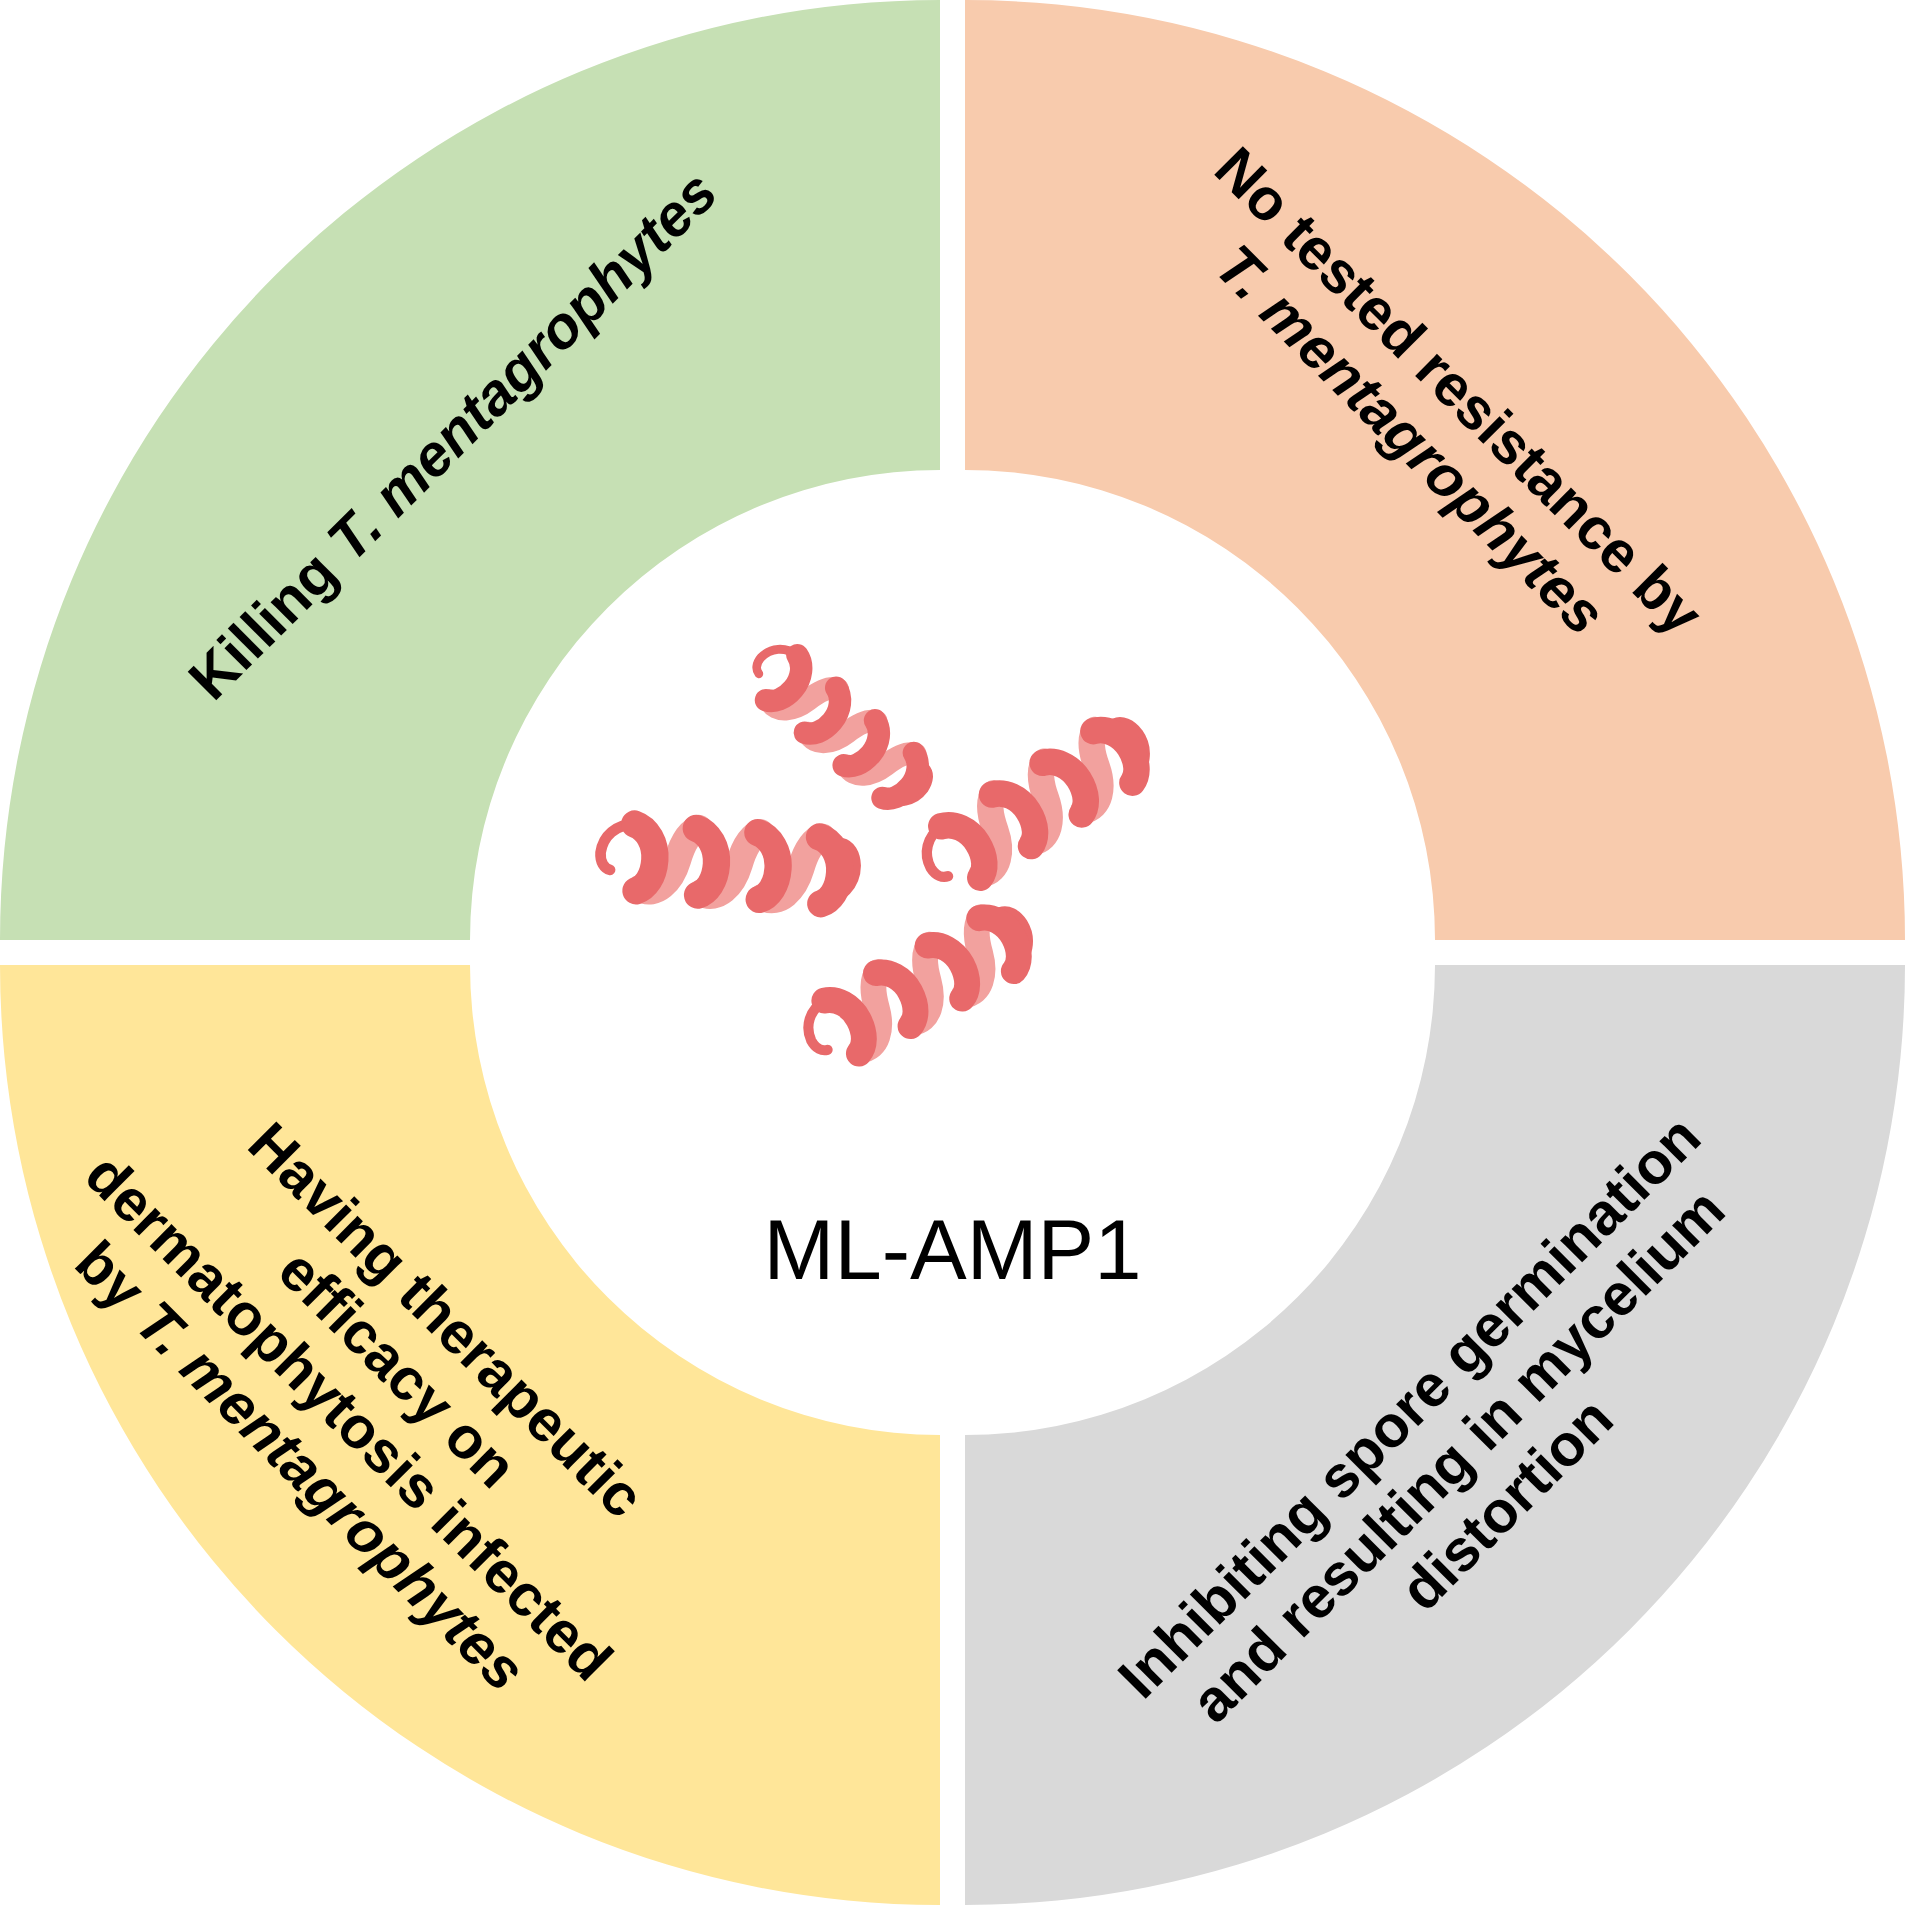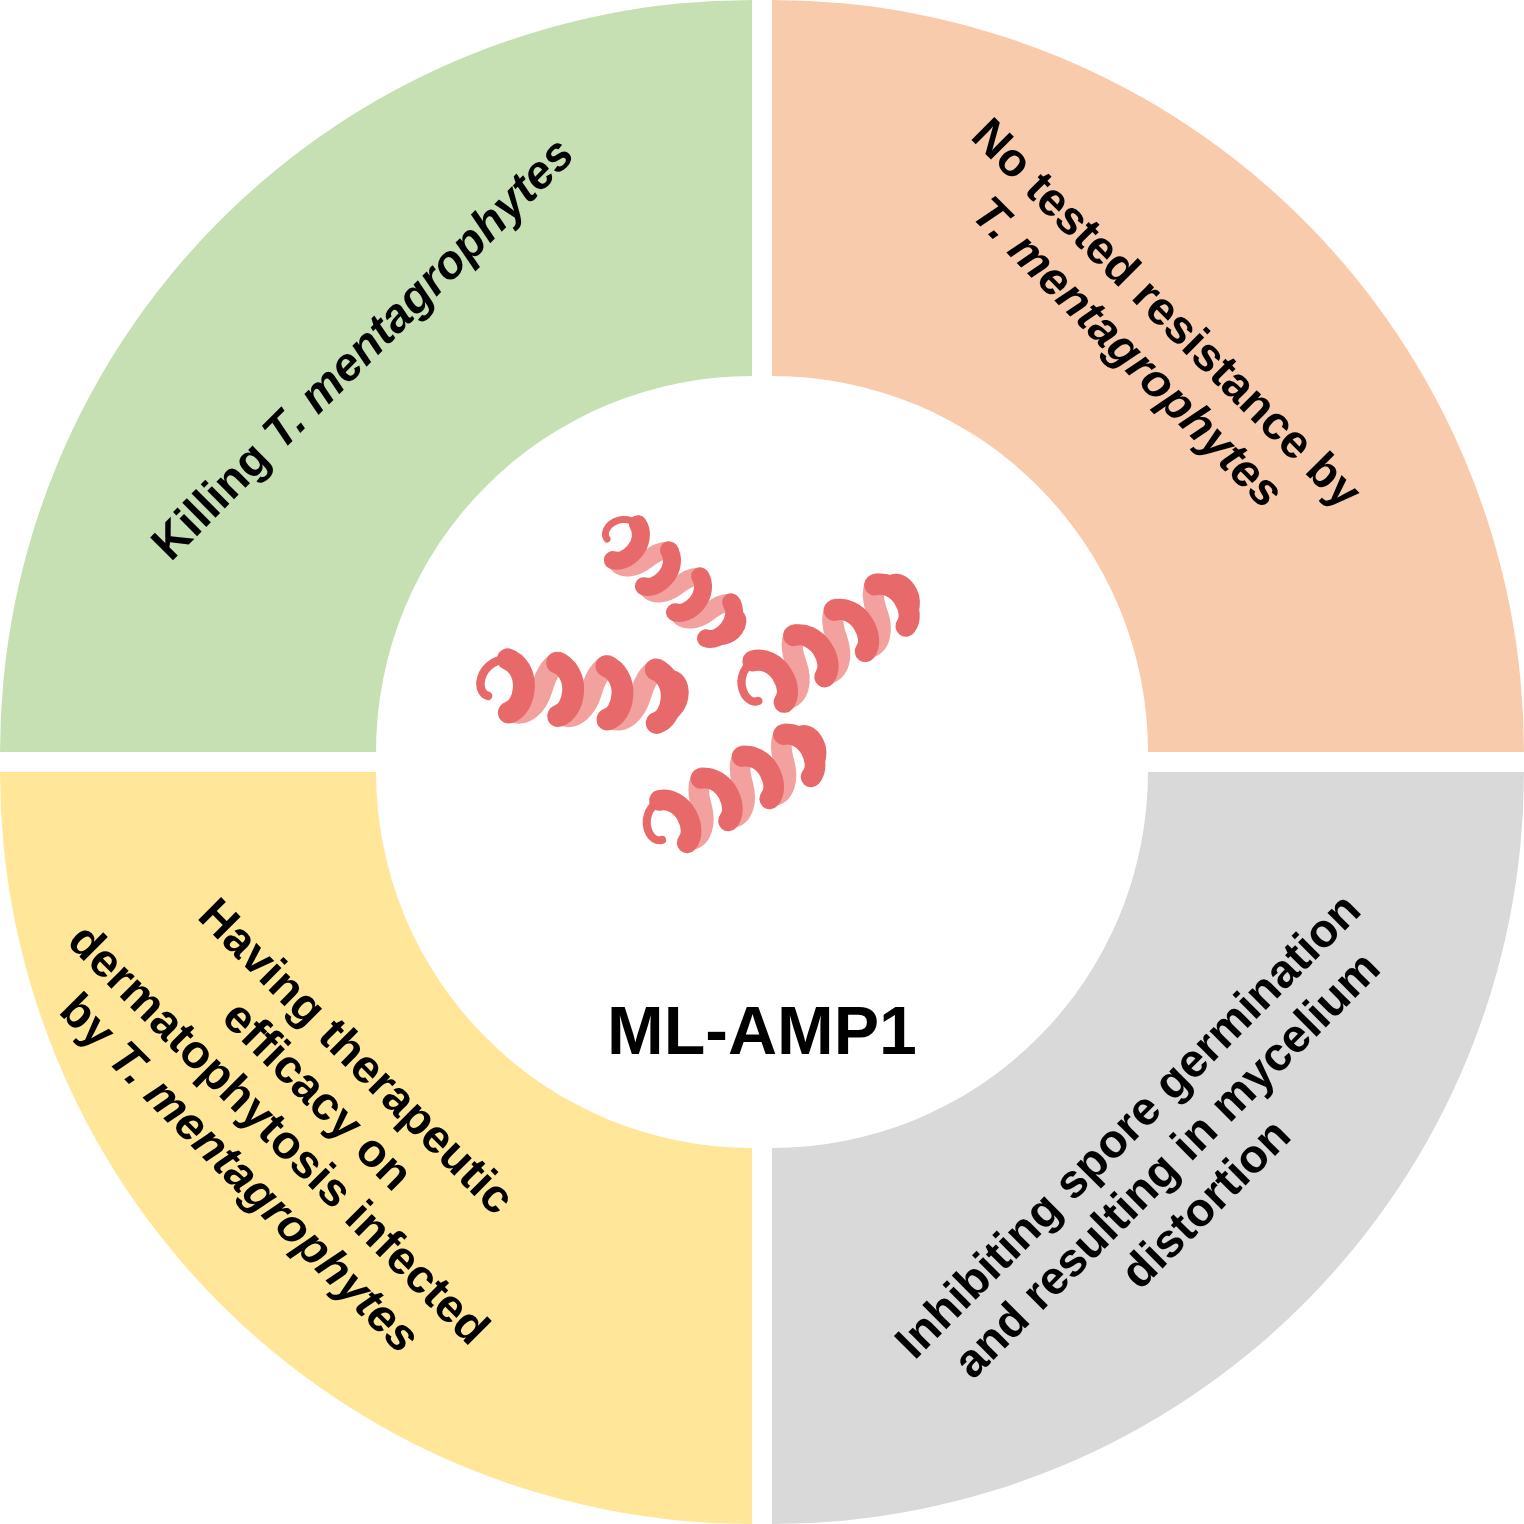--- a/index.html
+++ b/index.html
@@ -28,24 +28,24 @@
     text-align: center;
     white-space: nowrap;
   }
   .qtext .it { font-style: italic; }
   .q-tl { left: 362px; top: 348px; transform: translate(-50%,-50%) rotate(-45deg); }
   .q-tr { left: 1148px; top: 332px; transform: translate(-50%,-50%) rotate(45deg); }
   .q-bl { left: 299px; top: 1114px; transform: translate(-50%,-50%) rotate(45deg); }
   .q-br { left: 1166px; top: 1164px; transform: translate(-50%,-50%) rotate(-45deg); }
   .center-label {
     position: absolute;
-    left: 762px; top: 1030px;
+    left: 762px; top: 1000px;
     transform: translate(-50%,-50%);
     color: #000000;
-    font-weight: 700;
+    font-weight: 400;
     font-size: 68px;
     white-space: nowrap;
   }
 </style>
 </head>
 <body>
 
 <div class="canvas">
 
   <svg class="ring-svg" viewBox="0 0 1524 1524">

